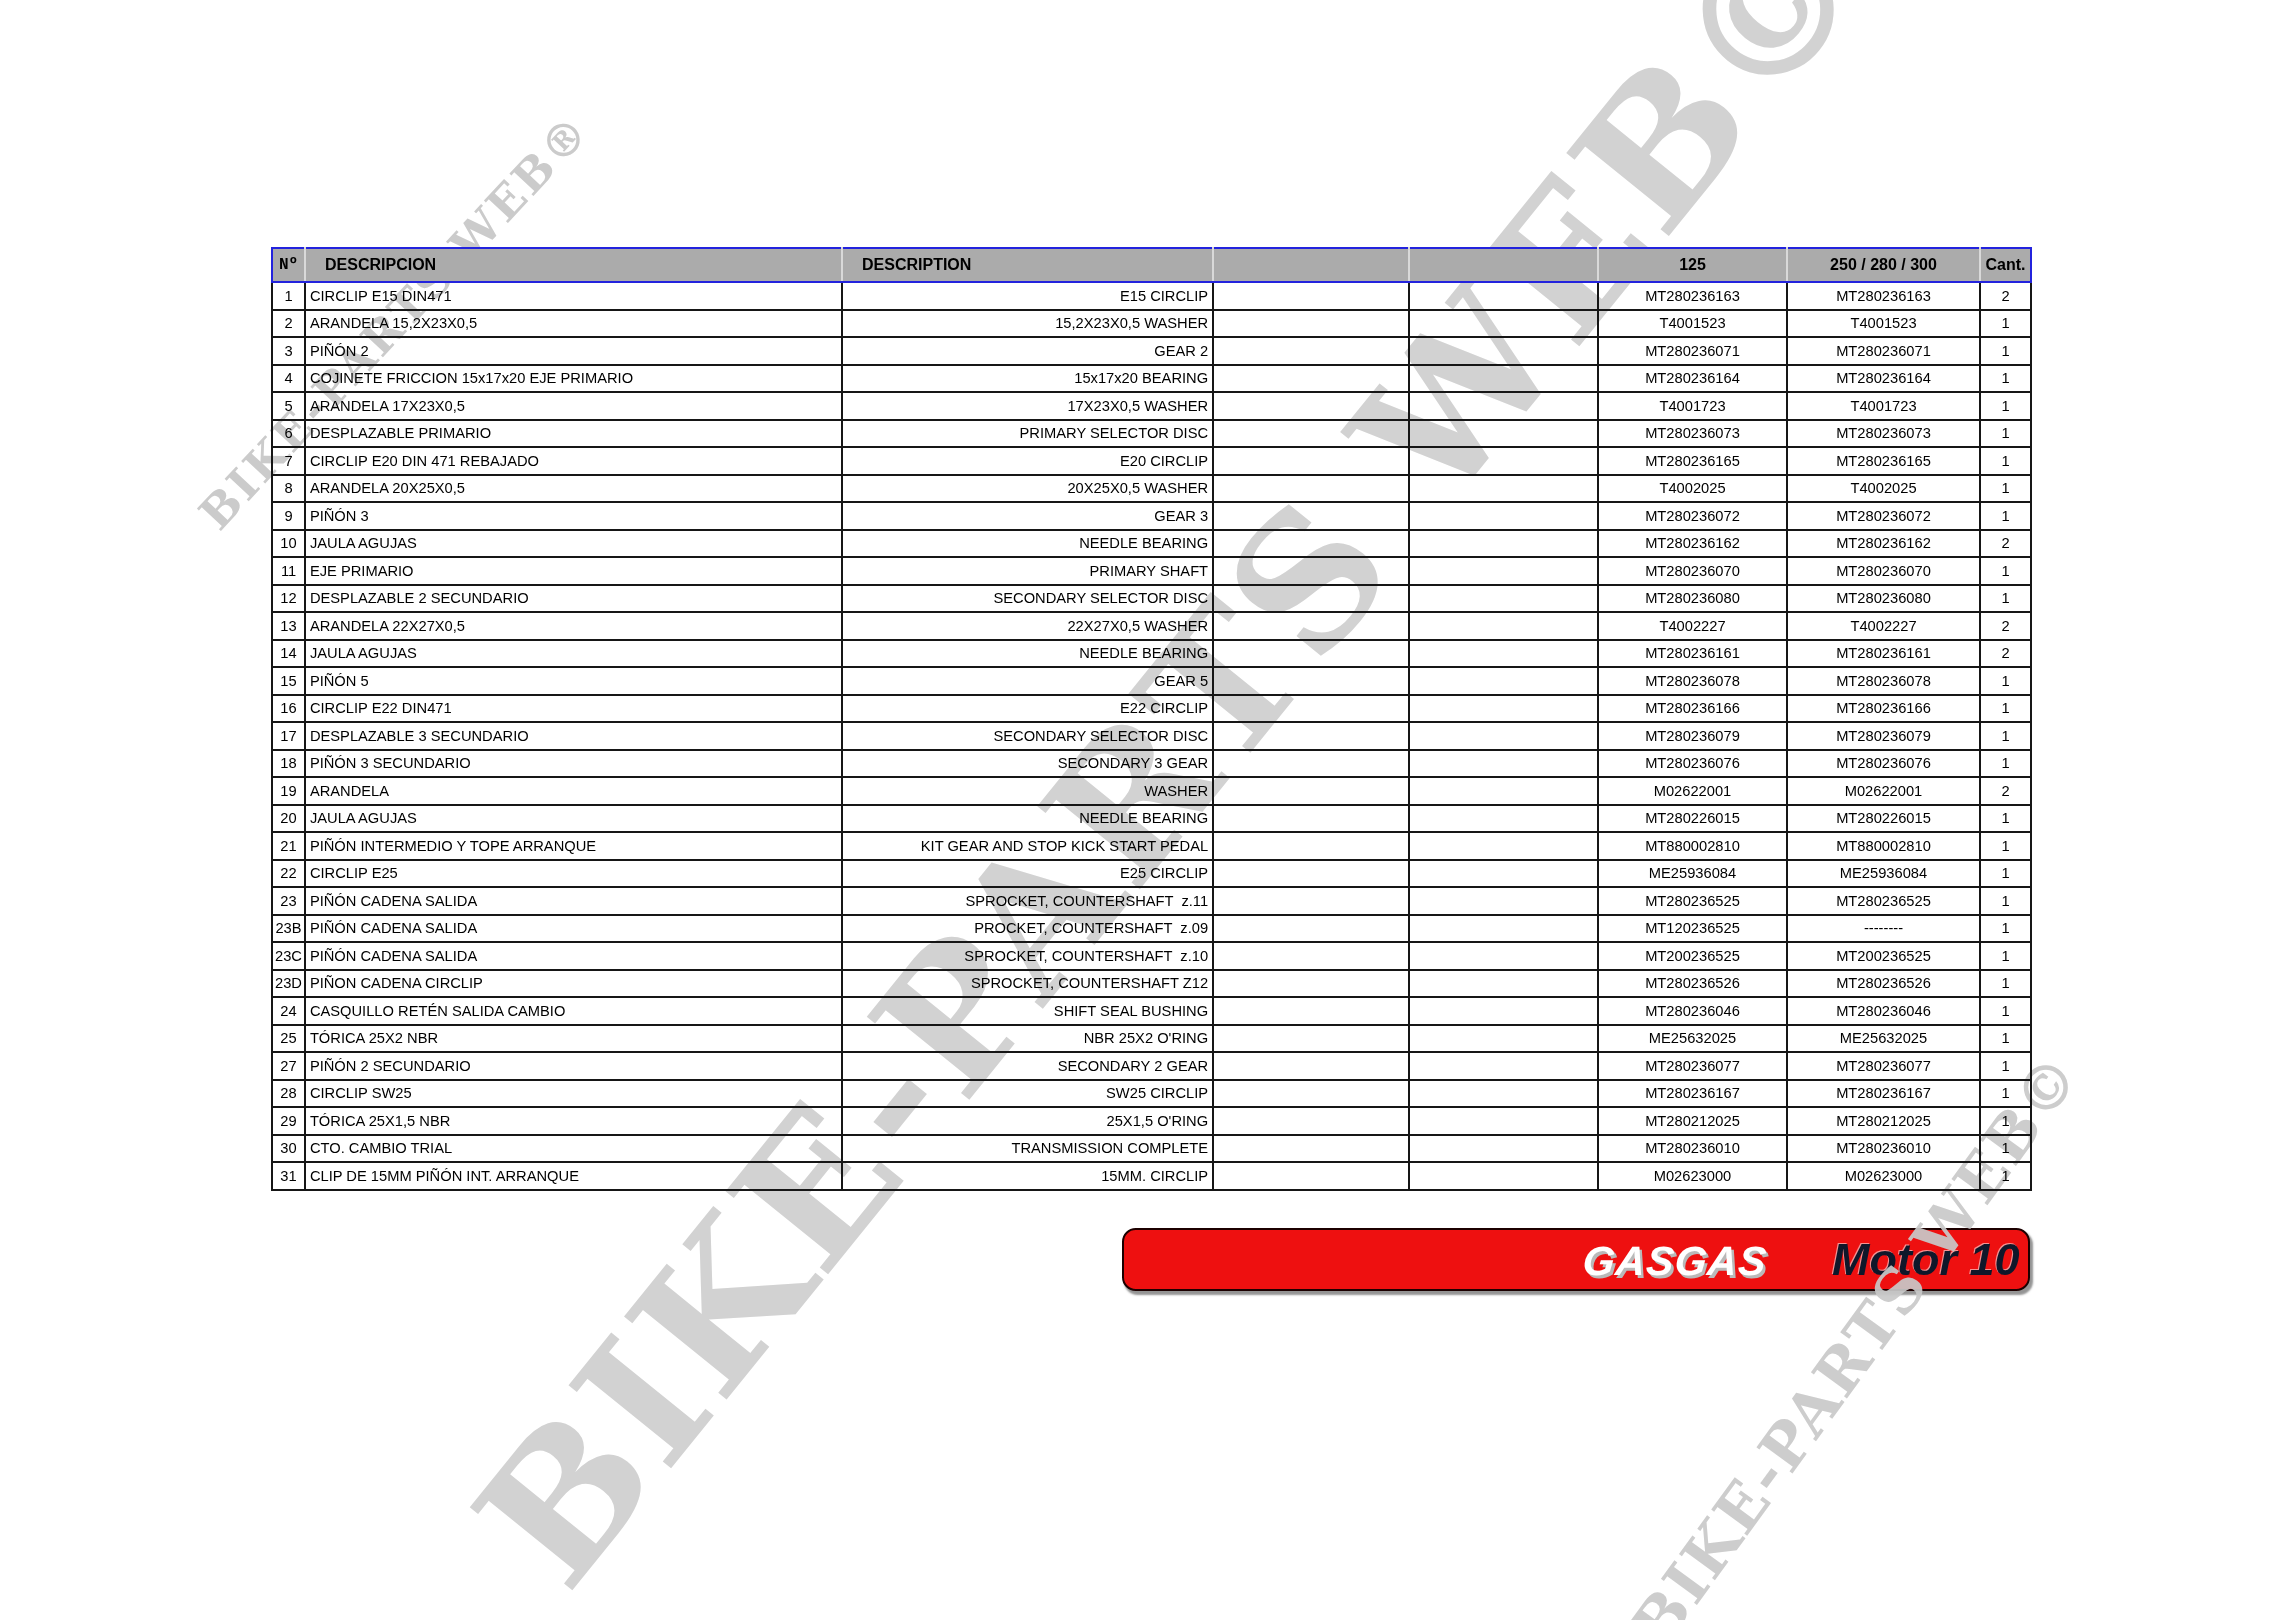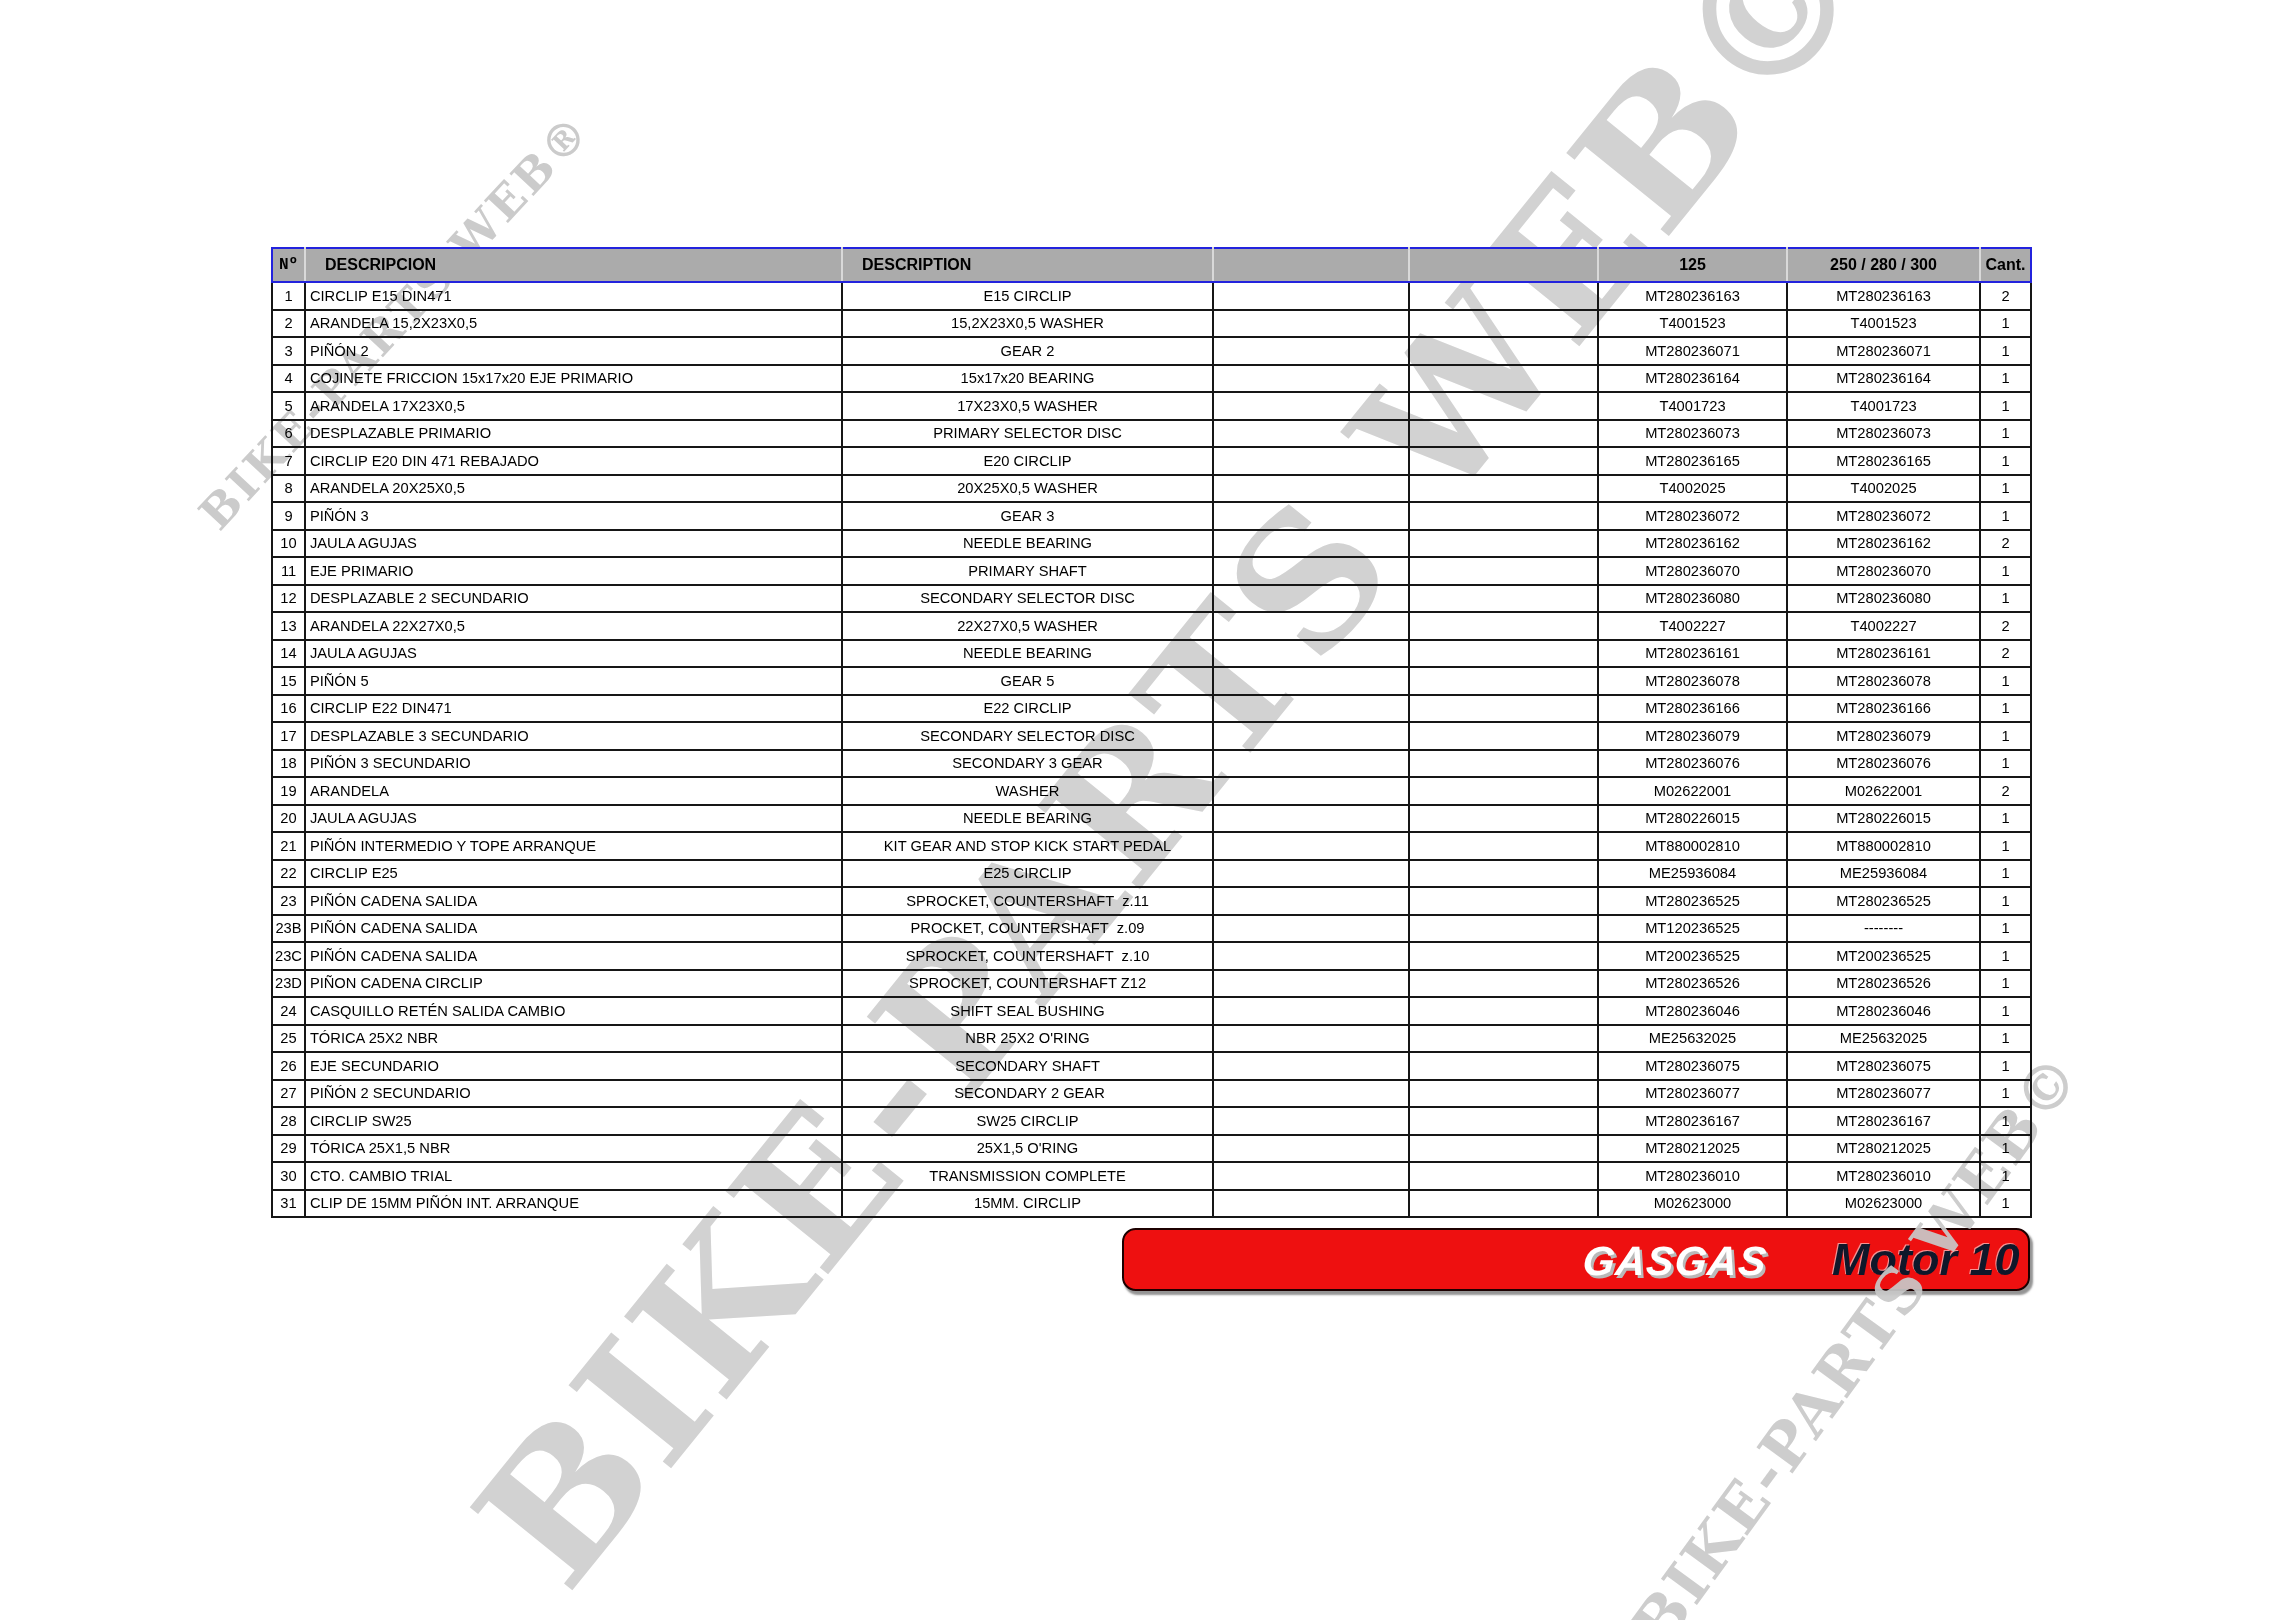--- a/index.html
+++ b/index.html
@@ -78,21 +78,21 @@
     background: transparent;
     height: 25.5px;
     font-size: 14.7px;
     color: #000;
     border: 2px solid #161616;
     padding: 0 3.9px;
     vertical-align: middle;
   }
   .parts tbody td.col-num   { text-align: center; padding: 0 1px; border-left: 2.9px solid #161616; }
   .parts tbody td.col-es    { text-align: left; }
-  .parts tbody td.col-en    { text-align: center; }
+  .parts tbody td.col-en    { text-align: right; }
   .parts tbody td.col-code  { text-align: center; }
   .parts tbody td.col-qty   { text-align: center; border-right: 2.9px solid #161616; }
   .parts tbody tr:last-child td { border-bottom: 2.9px solid #161616; }
 
   
   .banner {
     position: absolute;
     left: 1122px; top: 1228px;
     width: 904px; height: 59px;
     background: #ee1010;
@@ -426,30 +426,20 @@
         <td class="col-num">25</td>
         <td class="col-es">TÓRICA 25X2 NBR</td>
         <td class="col-en">NBR 25X2 O'RING</td>
         <td class="col-code"></td>
         <td class="col-code"></td>
         <td class="col-code">ME25632025</td>
         <td class="col-code">ME25632025</td>
         <td class="col-qty">1</td>
       </tr>
       <tr>
-        <td class="col-num">26</td>
-        <td class="col-es">EJE SECUNDARIO</td>
-        <td class="col-en">SECONDARY SHAFT</td>
-        <td class="col-code"></td>
-        <td class="col-code"></td>
-        <td class="col-code">MT280236075</td>
-        <td class="col-code">MT280236075</td>
-        <td class="col-qty">1</td>
-      </tr>
-      <tr>
         <td class="col-num">27</td>
         <td class="col-es">PIÑÓN 2 SECUNDARIO</td>
         <td class="col-en"> SECONDARY 2 GEAR</td>
         <td class="col-code"></td>
         <td class="col-code"></td>
         <td class="col-code">MT280236077</td>
         <td class="col-code">MT280236077</td>
         <td class="col-qty">1</td>
       </tr>
       <tr>

